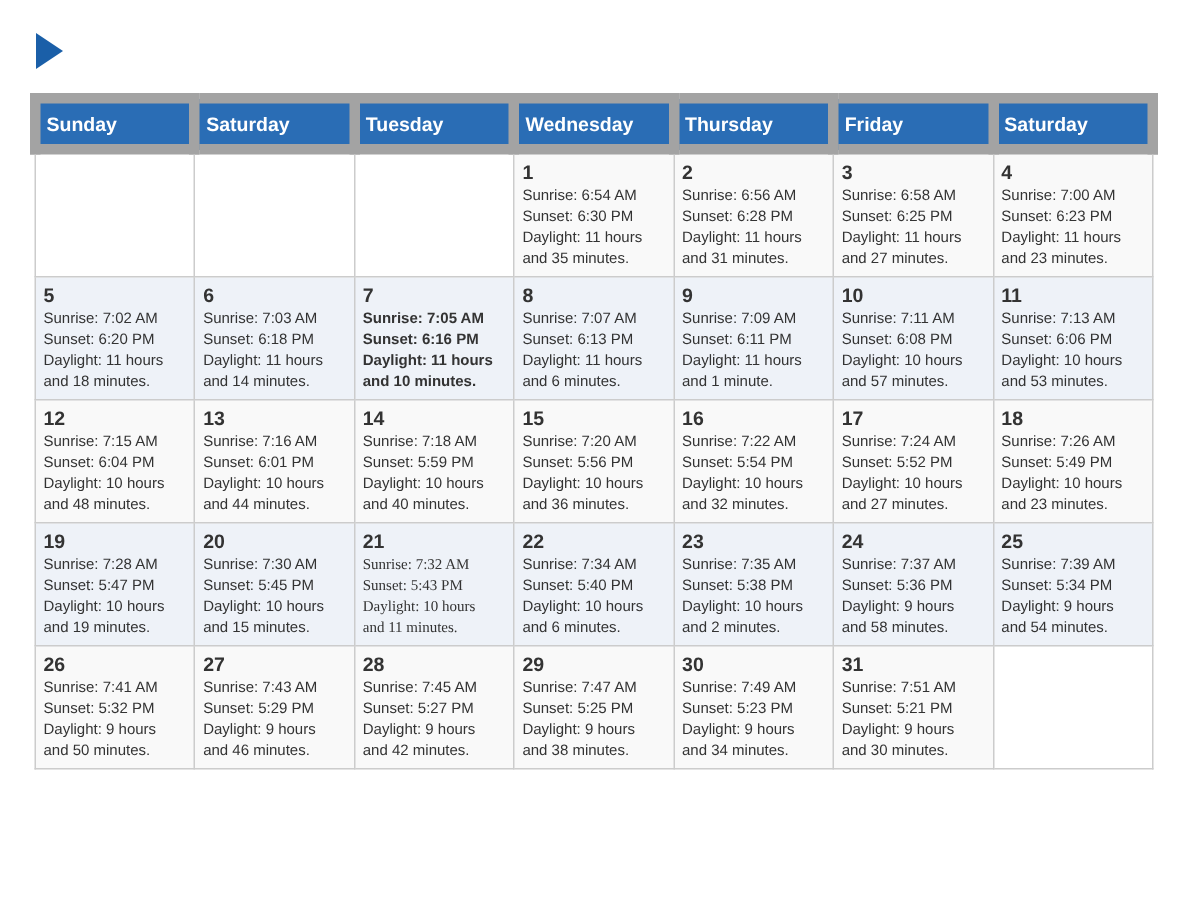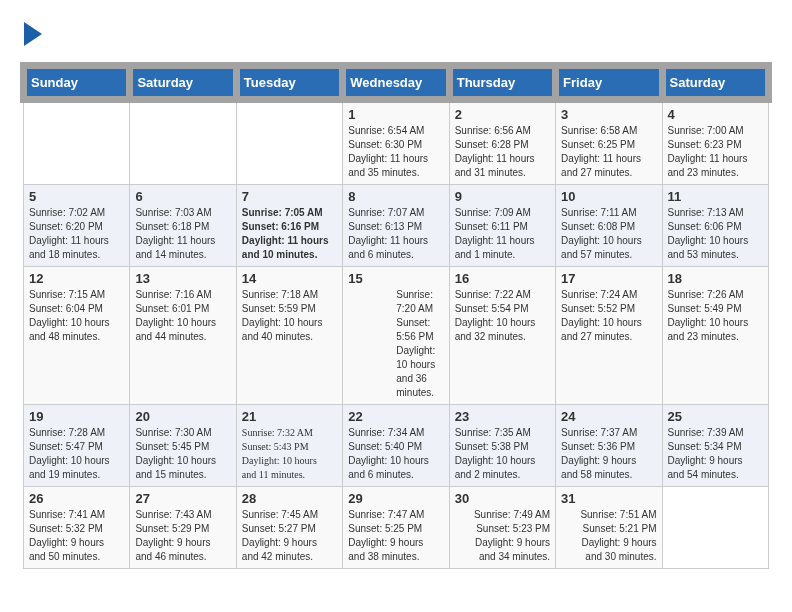--- a/index.html
+++ b/index.html
@@ -228,21 +228,21 @@
         </td>
         <td>
           <span class="day-number">14</span>
           <div class="day-info" style="white-space: pre-line;">Sunrise: 7:18 AM
 Sunset: 5:59 PM
 Daylight: 10 hours
 and 40 minutes.</div>
         </td>
         <td>
           <span class="day-number">15</span>
-          <div class="day-info" style="white-space: pre-line; margin-left: 48px;">Sunrise: 7:20 AM
+          <div class="day-info" style="white-space: pre-line;">Sunrise: 7:20 AM
 Sunset: 5:56 PM
 Daylight: 10 hours
 and 36 minutes.</div>
         </td>
         <td>
           <span class="day-number">16</span>
           <div class="day-info" style="white-space: pre-line;">Sunrise: 7:22 AM
 Sunset: 5:54 PM
 Daylight: 10 hours
 and 32 minutes.</div>
@@ -337,28 +337,28 @@
         </td>
         <td>
           <span class="day-number">29</span>
           <div class="day-info" style="white-space: pre-line;">Sunrise: 7:47 AM
 Sunset: 5:25 PM
 Daylight: 9 hours
 and 38 minutes.</div>
         </td>
         <td>
           <span class="day-number">30</span>
-          <div class="day-info" style="white-space: pre-line; text-align: right;">Sunrise: 7:49 AM
+          <div class="day-info" style="white-space: pre-line;">Sunrise: 7:49 AM
 Sunset: 5:23 PM
 Daylight: 9 hours
 and 34 minutes.</div>
         </td>
         <td>
           <span class="day-number">31</span>
-          <div class="day-info" style="white-space: pre-line; text-align: right;">Sunrise: 7:51 AM
+          <div class="day-info" style="white-space: pre-line;">Sunrise: 7:51 AM
 Sunset: 5:21 PM
 Daylight: 9 hours
 and 30 minutes.</div>
         </td>
         <td class="empty"></td>
       </tr>
     </tbody>
 </table>
 
 </body></html>

